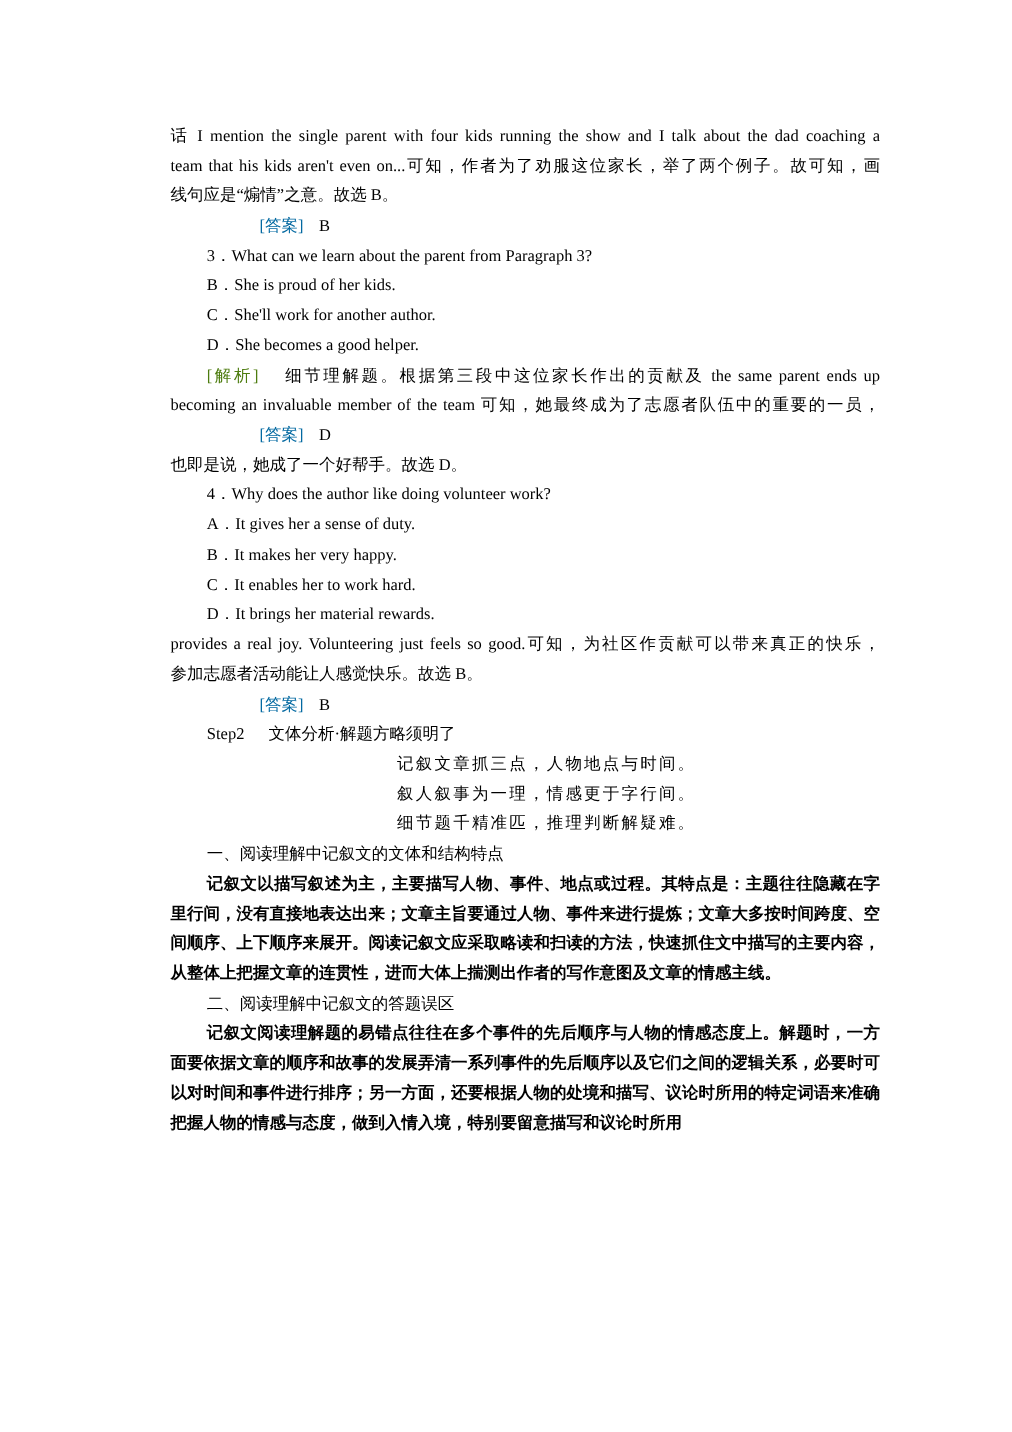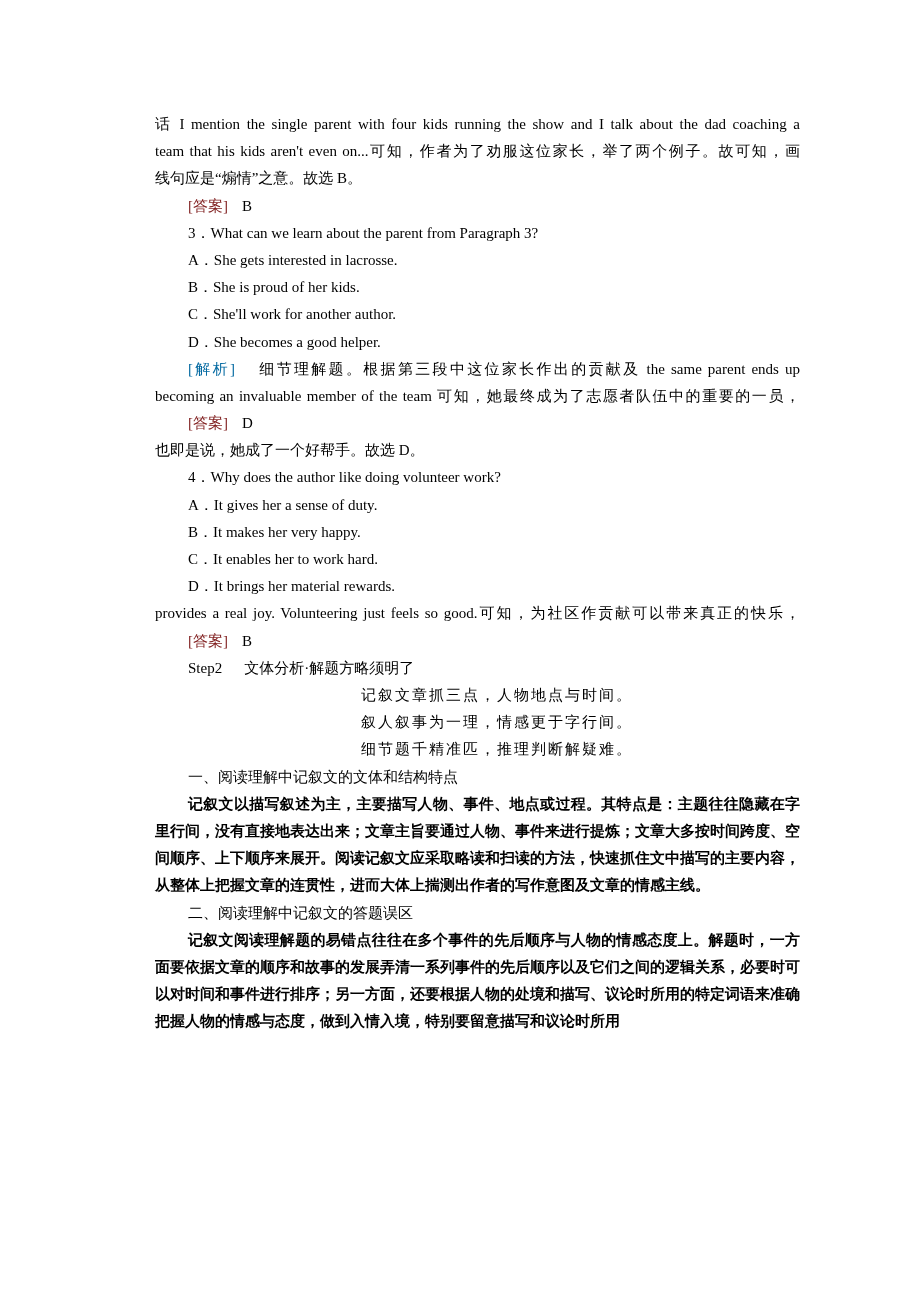--- a/index.html
+++ b/index.html
@@ -3,58 +3,58 @@
   <meta charset="utf-8">
   <style>
     html, body { margin: 0; padding: 0; background: #ffffff; }
     body { width: 920px; height: 1302px; position: relative; overflow: hidden;
            font-family: "Liberation Serif", "DejaVu Serif", serif; color: #000; }
     .page { position: absolute; left: 155px; top: 111px; width: 645px; }
     .line { font-size: 15px; line-height: 27.2px; height: 27.2px; white-space: nowrap; }
     .just { text-align: justify; text-align-last: justify; }
     .ind { padding-left: 33px; }
     .poem { padding-left: 206px; letter-spacing: 2px; }
-    .red { color: #7f1d1d; }
-    .blue { color: #0369a1; font-family: Liberation Serif, serif; }
+    .red { color: #0369a1; margin-left: 48px; }
+    .blue { color: #4d7c0f; font-family: Liberation Serif, serif; }
     .gap { display: inline-block; width: 14px; }
     .gap2 { display: inline-block; width: 22px; }
     .para { font-size: 15px; line-height: 27.2px; text-align: justify; text-indent: 33px; font-weight: bold; }
   </style>
 </head>
 <body>
 
 <div class="page">
 
   <div class="line just">话  I mention the single parent with four kids running the show and I talk about the dad coaching a</div>
   <div class="line just">team that his kids aren't even on...可知，作者为了劝服这位家长，举了两个例子。故可知，画</div>
   <div class="line">线句应是“煽情”之意。故选 B。</div>
   <div class="line ind">
     <span class="red">[答案]</span><span class="gap"></span><span>B</span>
   </div>
 
   <div class="line ind">3．What can we learn about the parent from Paragraph 3?</div>
-  <div class="line ind">A．She gets interested in lacrosse.</div>
   <div class="line ind">B．She is proud of her kids.</div>
   <div class="line ind">C．She'll work for another author.</div>
   <div class="line ind">D．She becomes a good helper.</div>
   <div class="line ind just">
     <span class="blue">[解析]</span><span class="gap2"></span><span>细节理解题。根据第三段中这位家长作出的贡献及  the same parent ends up</span>
   </div>
   <div class="line just">becoming an invaluable member of the team 可知，她最终成为了志愿者队伍中的重要的一员，</div>
   <div class="line ind">
     <span class="red">[答案]</span><span class="gap"></span><span>D</span>
   </div>
   <div class="line">也即是说，她成了一个好帮手。故选 D。</div>
 
   <div class="line ind">4．Why does the author like doing volunteer work?</div>
   <div class="line ind">A．It gives her a sense of duty.</div>
   <div class="line ind">B．It makes her very happy.</div>
   <div class="line ind">C．It enables her to work hard.</div>
   <div class="line ind">D．It brings her material rewards.</div>
   <div class="line just">provides a real joy. Volunteering just feels so good.可知，为社区作贡献可以带来真正的快乐，</div>
+  <div class="line">参加志愿者活动能让人感觉快乐。故选 B。</div>
   <div class="line ind">
     <span class="red">[答案]</span><span class="gap"></span><span>B</span>
   </div>
 
   <div class="line ind">
     <span>Step2</span><span class="gap2"></span><span>文体分析·解题方略须明了</span>
   </div>
   <div class="line poem">记叙文章抓三点，人物地点与时间。</div>
   <div class="line poem">叙人叙事为一理，情感更于字行间。</div>
   <div class="line poem">细节题千精准匹，推理判断解疑难。</div>

